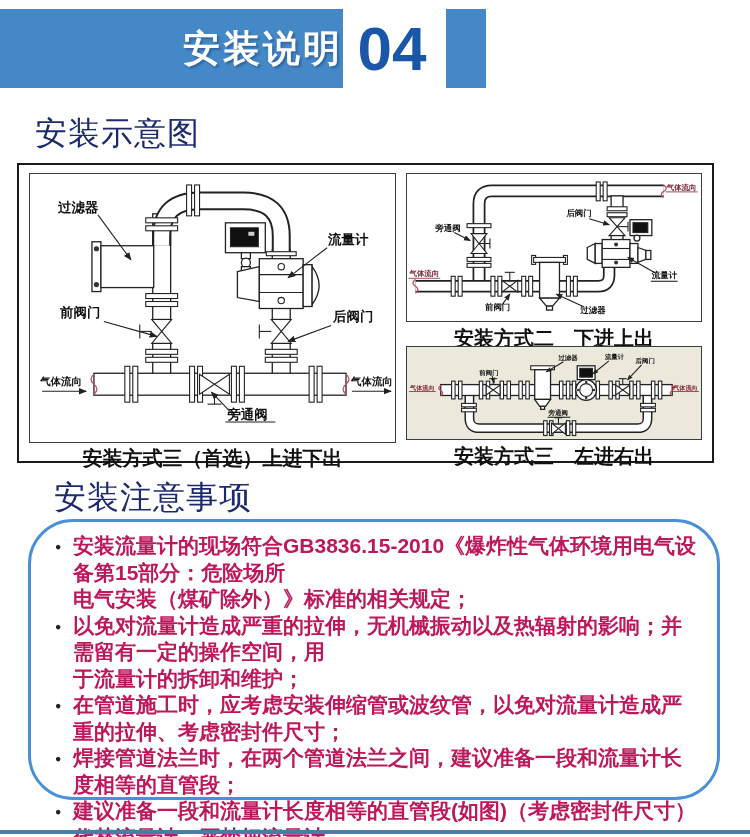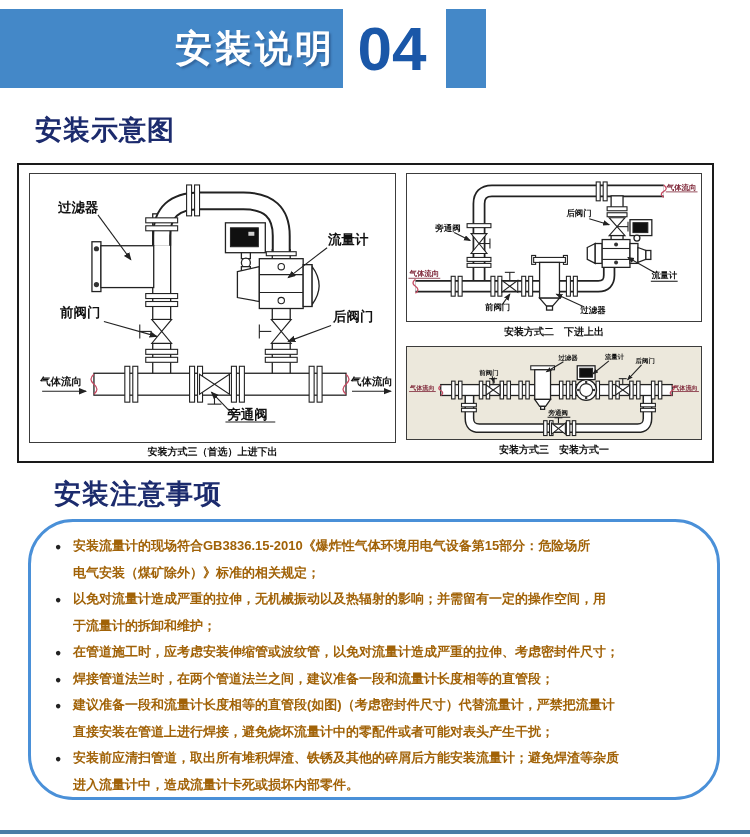--- a/index.html
+++ b/index.html
@@ -3,43 +3,43 @@
 <meta charset="utf-8">
 <style>
   html,body { margin:0; padding:0; background:#ffffff; }
   .page {
     position:relative; width:750px; height:837px; background:#fff; overflow:hidden;
     font-family:"Liberation Sans","DejaVu Sans",sans-serif;
   }
   
   .banner {
     position:absolute; left:0; top:9px; width:343px; height:79px; background:#4488c8;
-    display:flex; align-items:center; justify-content:flex-end; padding-right:8px; box-sizing:border-box;
+    display:flex; align-items:center; justify-content:flex-end; box-sizing:border-box;
   }
   .banner-title {
     margin:0; font-size:37px; font-weight:bold; color:#ffffff; letter-spacing:3px;
     text-shadow:2px 2px 2px rgba(20,40,80,.35);
   }
   .pagenum {
     position:absolute; left:348px; top:9px; width:88px; height:79px;
     display:flex; align-items:center; justify-content:center;
     font-size:62px; font-weight:bold; color:#1a57a8;
   }
   .banner-square { position:absolute; left:446px; top:9px; width:40px; height:79px; background:#4488c8; }
   
-  .sec-heading { position:absolute; margin:0; font-size:27px; font-weight:bold; color:#1c2b6d; letter-spacing:1px; }
+  .sec-heading { position:absolute; margin:0; font-size:32px; font-weight:normal; color:#1c2b6d; letter-spacing:1px; }
   #sec1 { left:35px; top:112px; }
   #sec2 { left:35px; top:476px;margin-left:19px; }
   
   .diagwrap { position:absolute; left:17px; top:163px; width:697px; height:300px; border:2px solid #1a1a1a; box-sizing:border-box; background:#fff; }
   .panel { position:absolute; border:1px solid #3c3c3c; background:#fff; box-sizing:border-box; overflow:hidden; }
   #p1 { left:10px; top:8px;  width:367px; height:270px; }
   #p2 { left:387px; top:8px; width:296px; height:149px; }
   #p3 { left:387px; top:181px; width:296px; height:94px; background:#ece8dc; }
-  .cap { position:absolute; font-size:10px; font-weight:bold; color:#111; text-align:center; }
+  .cap { position:absolute; font-size:20px; font-weight:bold; color:#111; text-align:center; }
   #cap1 { left:10px; top:280px; width:367px; }
   #cap2 { left:387px; top:160px; width:296px; }
   #cap3 { left:387px; top:278px; width:296px; }
   .panel svg { display:block; width:100%; height:100%; }
   
   .pipe { fill:#fff; stroke:#222; stroke-width:1.3; }
   .po { fill:none; stroke:#222; }
   .pi { fill:none; stroke:#fff; }
   .fl  { fill:#fff; stroke:#222; stroke-width:1.1; }
   .tri { fill:#fff; stroke:#222; stroke-width:1.1; }
@@ -52,21 +52,21 @@
   .screen { fill:#101010; stroke:#222; stroke-width:1; }
   .bolt { fill:#333; }
   
   .notesbox {
     position:absolute; left:28px; top:519px; width:692px; height:281px; box-sizing:border-box;
     border:3px solid #4a90d8; border-radius:45px; background:#fff;
     padding:11px 20px 0 24px;
   }
   .note { display:flex; }
   .dot  { font-size:10.5px; line-height:26.5px; width:10px; margin-right:8px; color:#222; flex:none; }
-  .ntext{ font-size:13px; line-height:26.5px; font-weight:bold; color:#a16207; width:644px; white-space:pre-wrap; }
+  .ntext{ font-size:21px; line-height:26.5px; font-weight:bold; color:#be185d; width:644px; white-space:pre-wrap; }
   .footerline { position:absolute; left:0; top:830px; width:750px; height:4px; background:#4a7da6; }
 </style>
 </head>
 <body>
 
 <div class="page">
 
   <div class="banner">
     <h1 class="banner-title">安装说明</h1>
   </div>
@@ -367,21 +367,21 @@
           <line class="lead" x1="236" y1="18" x2="222" y2="33" marker-end="url(#ah3)"></line>
           <text class="lbl" x="142" y="69" font-size="6.5">旁通阀</text>
           <line class="ln" x1="141" y1="71" x2="164" y2="71"></line>
           <text class="red" x="2" y="43" font-size="6.2">气体流向</text>
           <line class="redln" x1="1" y1="45" x2="28" y2="45"></line>
           <text class="red" x="268" y="43" font-size="6.2">气体流向</text>
           <line class="redln" x1="267" y1="45" x2="294" y2="45"></line>
         </g>
       </svg>
     </div>
-    <div class="cap" id="cap3">安装方式三　安装方式一</div>
+    <div class="cap" id="cap3">安装方式三　左进右出</div>
   </div>
 
   <h2 class="sec-heading" id="sec2">安装注意事项</h2>
 
   <div class="notesbox">
     <div class="note">
       <span class="dot">●</span>
       <span class="ntext">安装流量计的现场符合GB3836.15-2010《爆炸性气体环境用电气设备第15部分：危险场所
 电气安装（煤矿除外）》标准的相关规定；</span>
     </div>

